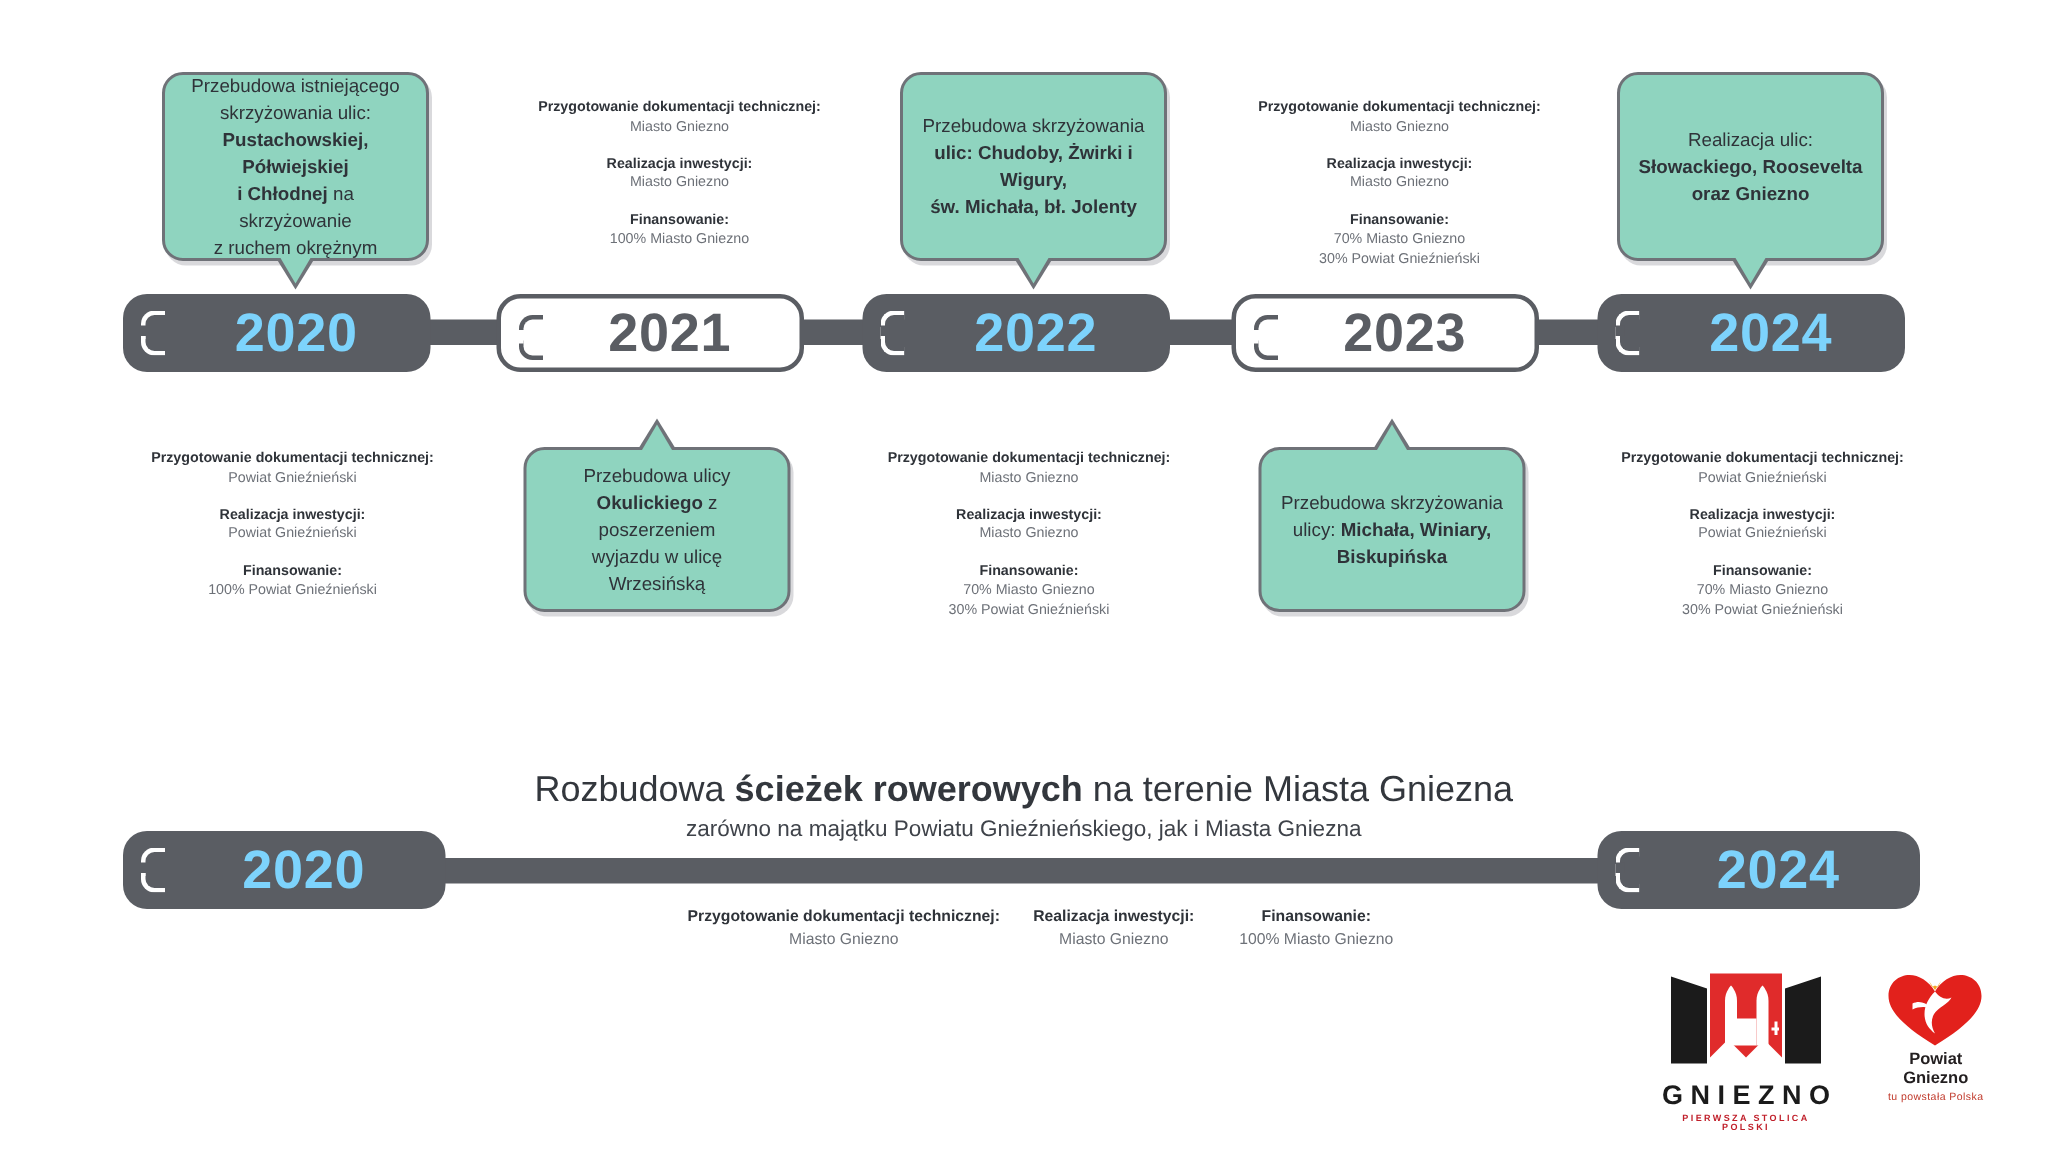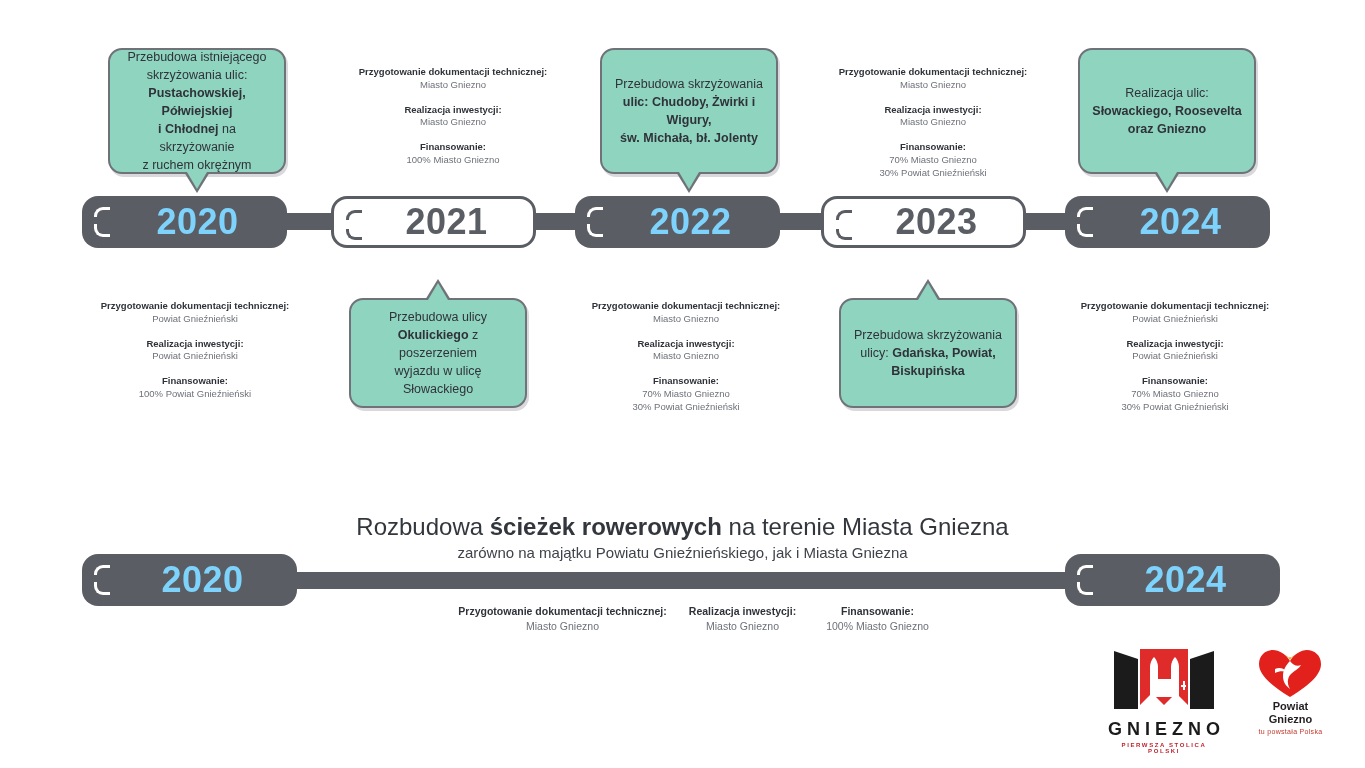--- a/index.html
+++ b/index.html
@@ -251,28 +251,28 @@
   <div class="pill dark" style="left:1065px;top:196px;width:205px;">
     <span class="bracket"></span>
     <span class="bracket-gap"></span>
     <span class="yr">2024</span>
   </div>
 
   <div class="bubble up" style="left:349px;top:298px;width:178px;height:110px;">
     <div class="txt">
       <span>Przebudowa ulicy</span><br>
       <b>Okulickiego</b><span> z poszerzeniem</span><br>
-      <span>wyjazdu w ulicę Słowackiego</span>
+      <span>wyjazdu w ulicę Wrzesińską</span>
     </div>
   </div>
 
   <div class="bubble up" style="left:839px;top:298px;width:178px;height:110px;">
     <div class="txt">
       <span>Przebudowa skrzyżowania</span><br>
-      <span>ulicy: </span><b>Gdańska, Powiat,</b><br>
+      <span>ulicy: </span><b>Michała, Winiary,</b><br>
       <b>Biskupińska</b>
     </div>
   </div>
 
   <div class="fund" style="left:80px;top:300px;">
     <div class="grp">
       <div class="lbl">Przygotowanie dokumentacji technicznej:</div>
       <div class="val">Powiat Gnieźnieński</div>
     </div>
     <div class="grp">

